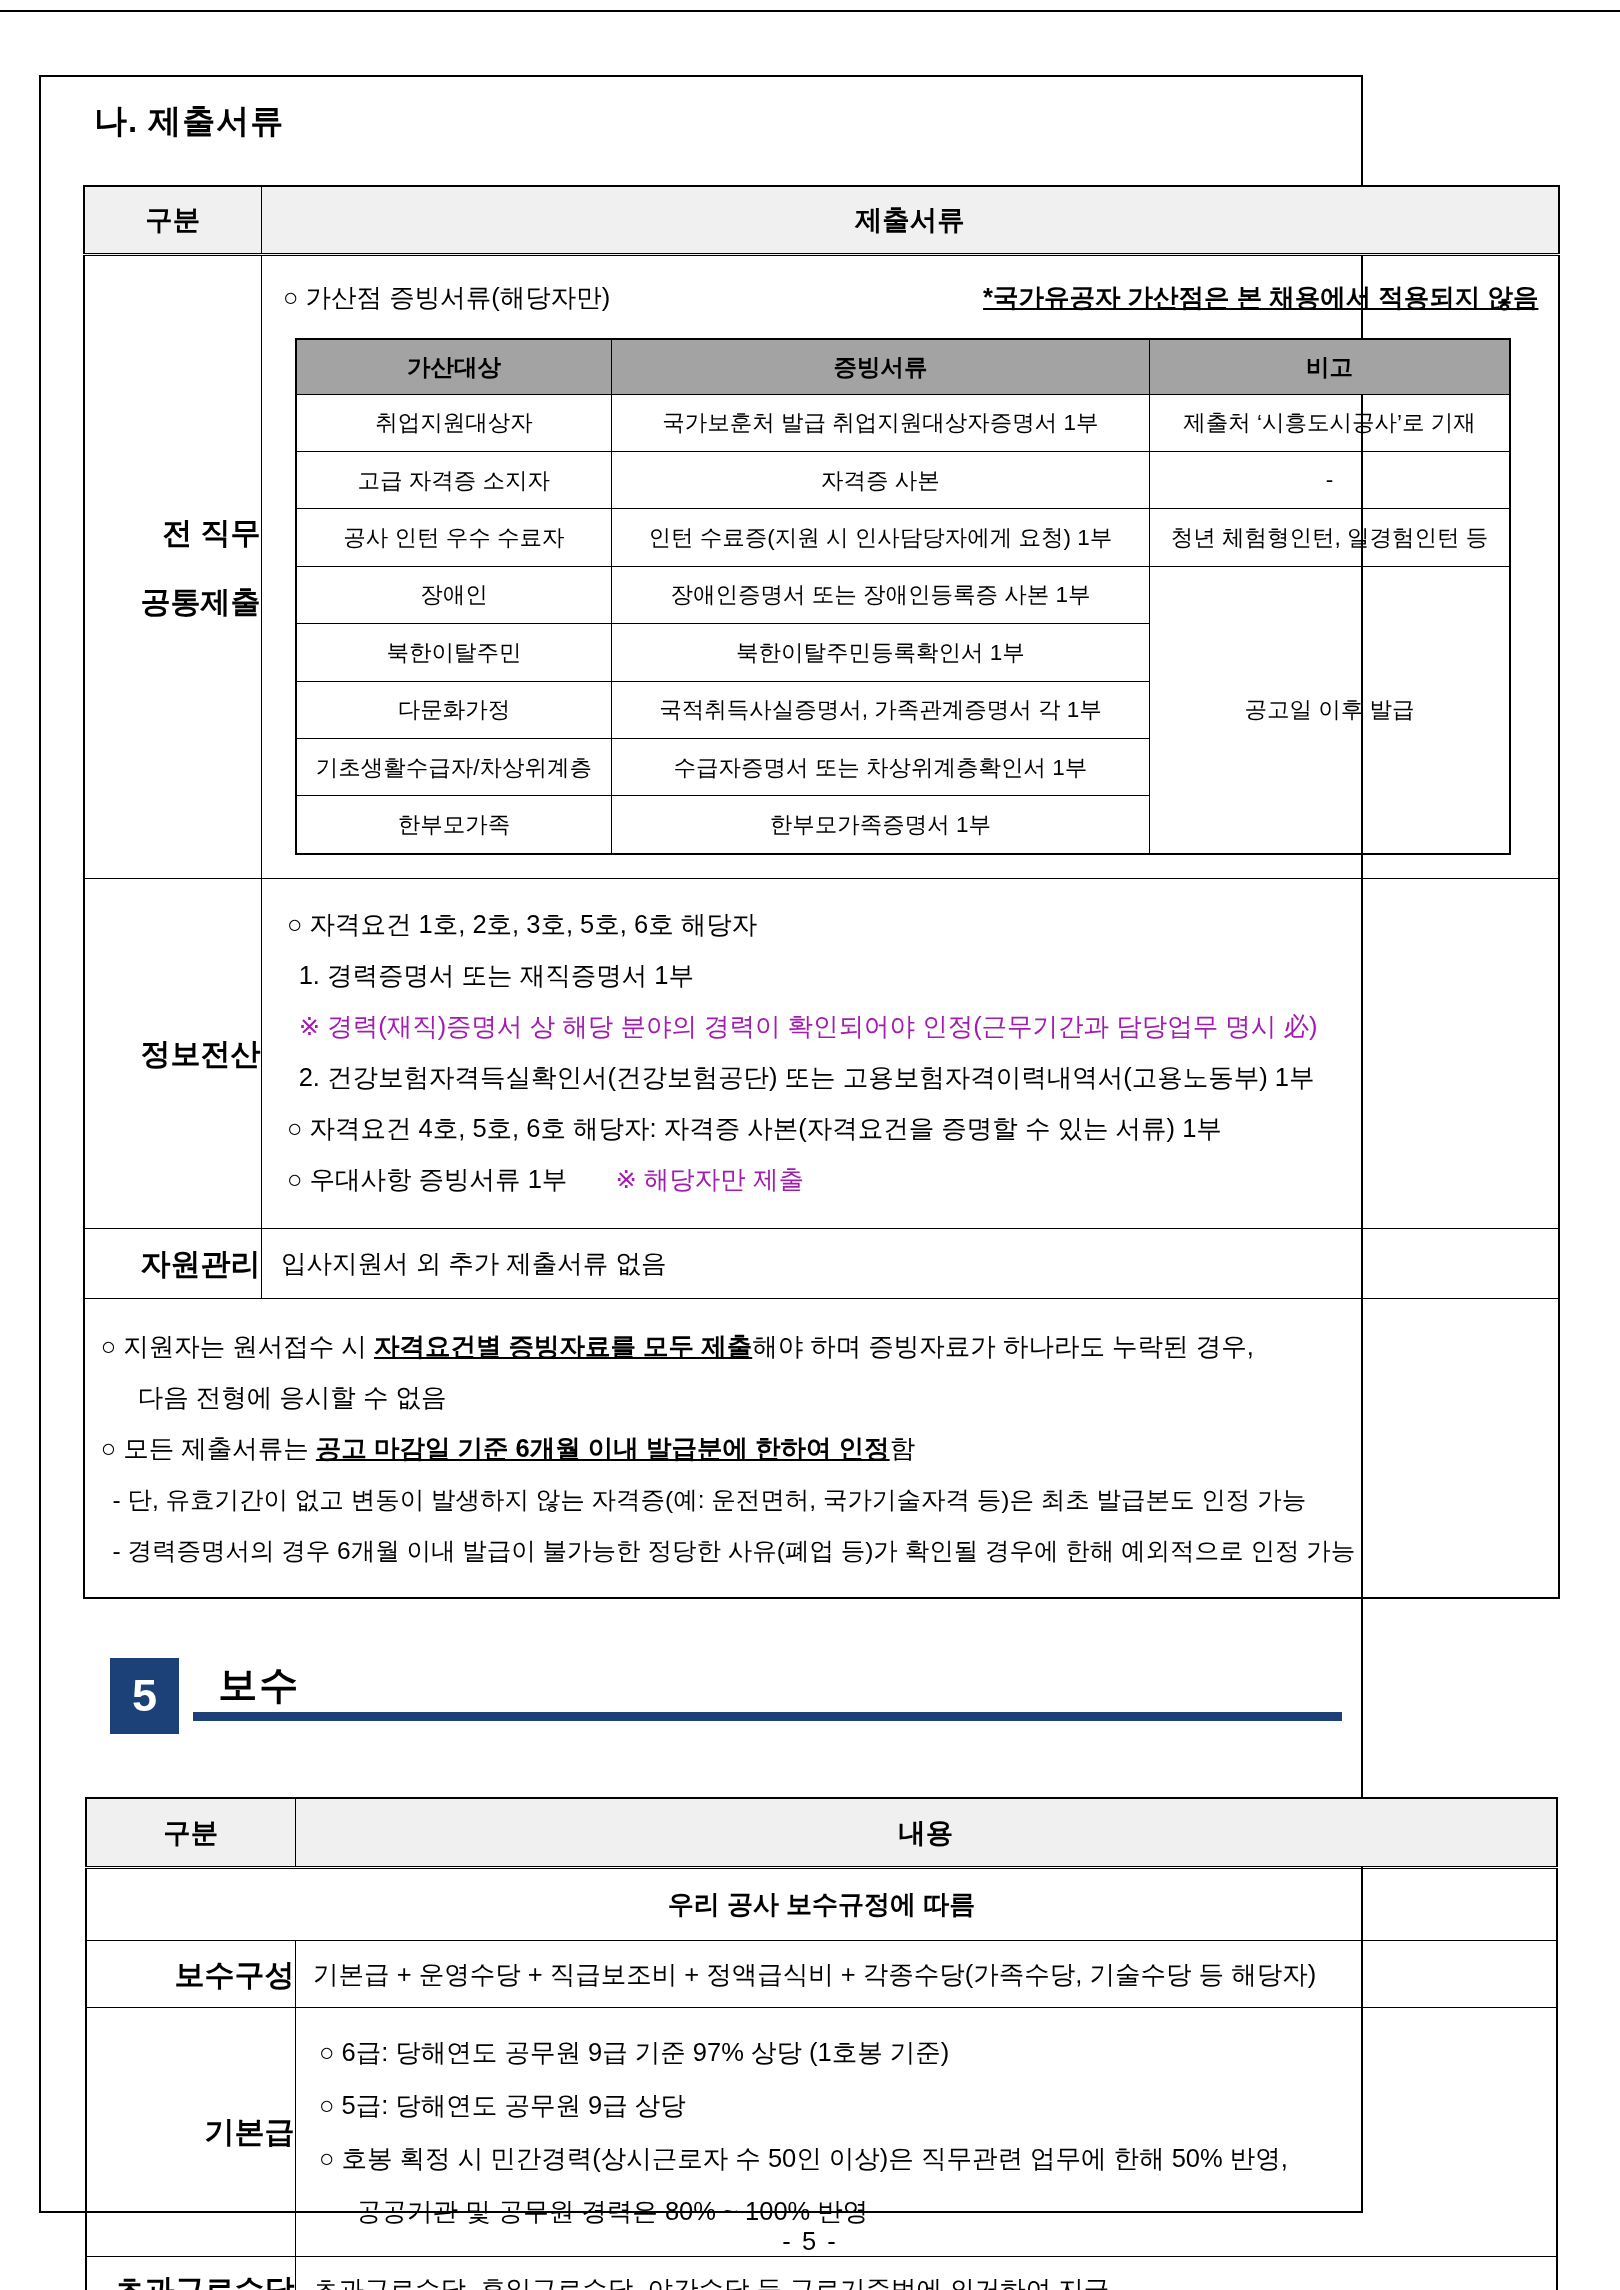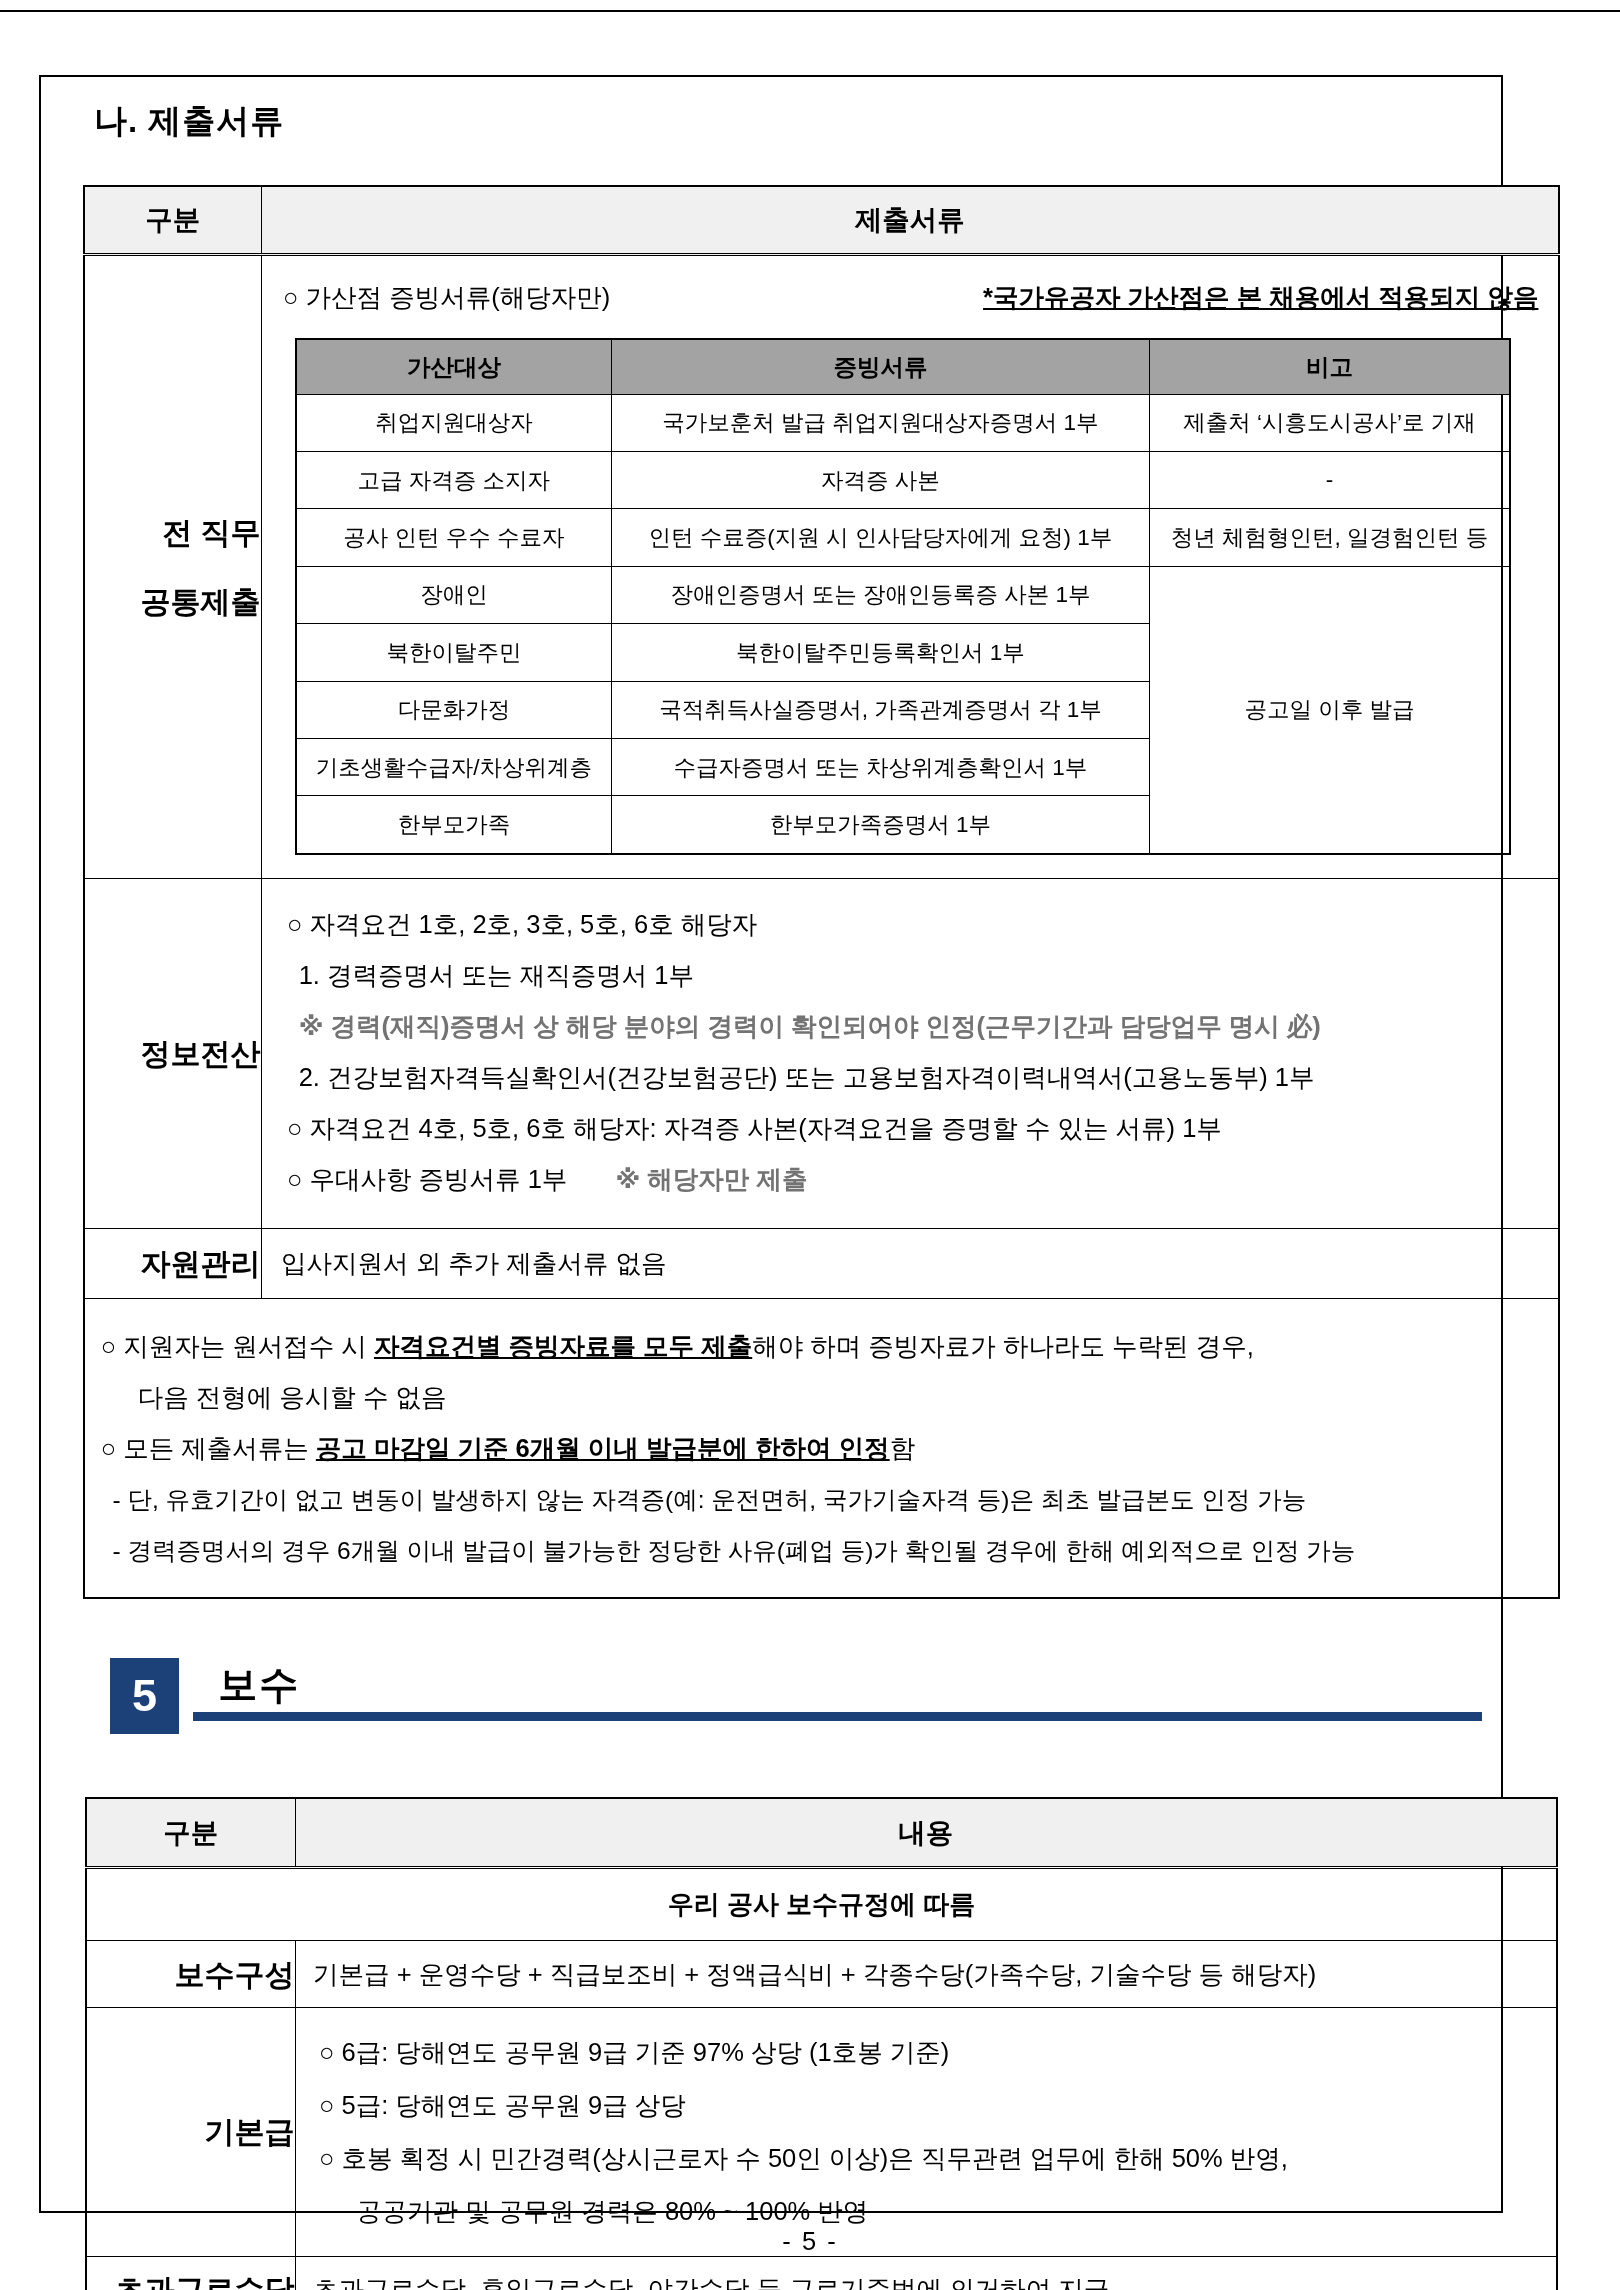--- a/index.html
+++ b/index.html
@@ -7,21 +7,21 @@
   body {
     width: 1620px; height: 2291px;
     font-family: "Liberation Sans", "DejaVu Sans", sans-serif;
     color: #000;
   }
   .page { position: relative; width: 1620px; height: 2291px; overflow: hidden; background: #fff; }
   .top-rule { position: absolute; top: 9.8px; left: 0; width: 100%; height: 2px; background: #000; }
 
   .frame {
     position: absolute; top: 75px; left: 39px;
-    width: 1464px; height: 2138px;
+    width: 1324px; height: 2138px;
     border: 2px solid #000;
   }
 
   .heading-b {
     margin: 21.6px 0 0 53px;
     font-size: 33px; font-weight: bold; letter-spacing: 1px;
   }
 
   table { border-collapse: collapse; table-layout: fixed; }
   .t1 { margin: 41px 0 0 42px; width: 1477px; border: 2px solid #000; }
@@ -43,21 +43,21 @@
 
   .inner { margin-left: 13.7px; width: calc(100% - 45px); border: 2px solid #000; }
   .inner th, .inner td { border: 1px solid #000; font-size: 22.5px; text-align: center; vertical-align: middle; padding: 12.7px 5.9px; }
   .inner th { background: #a3a3a3; font-weight: bold; font-size: 23.5px; padding: 10.8px 5.9px; }
   .inner .c1 { width: 26%; }
   .inner .c2 { width: 44.3%; }
   .inner .c3 { width: 29.7%; }
 
   .ln { line-height: 51px; padding-left: 5.9px; white-space: nowrap; }
   .ln.num { padding-left: 17.6px; }
-  .blue { color: #737373; font-weight: bold; }
+  .blue { color: #a21caf; font-weight: normal; }
   .ln .blue-inline { margin-left: 41px; }
 
   .hr-content { vertical-align: middle; padding: 13.7px 15.7px 13.7px 19.6px; font-size: 25.5px; height: 63px; }
 
   .notes-cell { padding: 21.6px 13.7px 21.6px 15.7px; font-size: 25.5px; }
   .notes-cell .nln { line-height: 51px; white-space: nowrap; }
   .notes-cell .cont { padding-left: 37px; }
   .notes-cell .dash { padding-left: 11.8px; font-size: 24.5px; }
   .strong-u { font-weight: bold; text-decoration: underline; }
 

